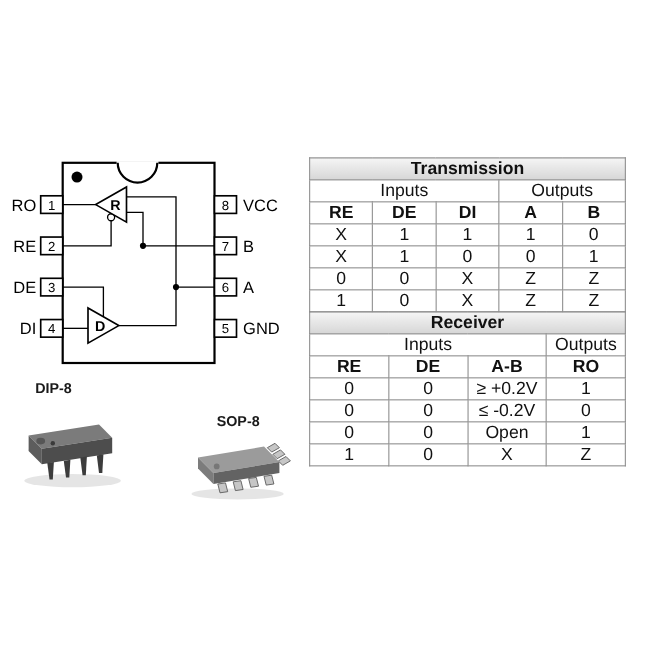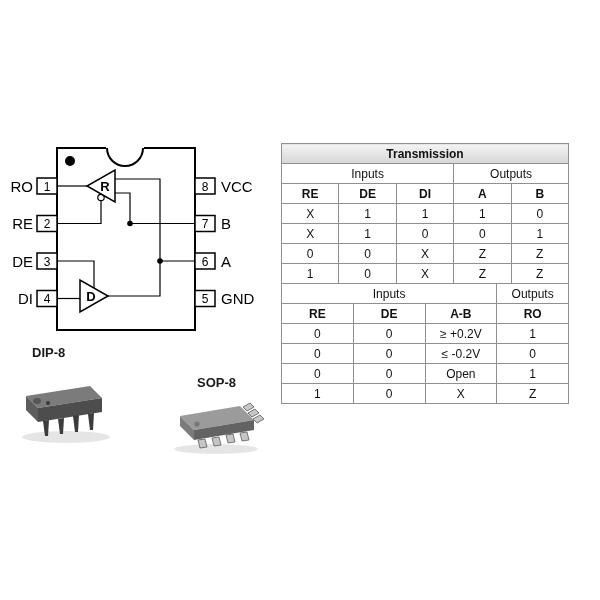--- a/index.html
+++ b/index.html
@@ -12,21 +12,21 @@
   .pin-num{font-size:12px;text-anchor:middle}
   .pin-label{font-size:15px}
   .pin-label.left{text-anchor:end}
   .tri-letter{font-size:13px;font-weight:bold;text-anchor:middle}
   .pkg-label{font-size:13px;font-weight:bold;fill:#1a1a1a}
 
   .tables{position:absolute;left:281px;top:143px;width:288px}
   table.tt{border-collapse:collapse;width:100%;table-layout:fixed}
   .tt td{
     border:1px solid #8f8f8f;height:20px;padding:0;
-    text-align:center;vertical-align:middle;font-size:12px;color:#111;
+    text-align:center;vertical-align:middle;font-size:16px;color:#111;
   }
   .tt td.title{font-weight:bold;background:linear-gradient(#f4f4f4,#d6d6d6)}
   .tt td.grp{font-weight:normal}
   .tt tr.hd td{font-weight:bold}
   #receiver-table{margin-top:-1px}
 </style>
 </head>
 <body>
 
 <svg width="280" height="470" viewBox="0 0 280 470" style="position:absolute;left:0;top:0">
@@ -189,20 +189,23 @@
 
   <table class="tt" id="receiver-table">
     <colgroup>
         <col style="width:25%">
         <col style="width:25%">
         <col style="width:25%">
         <col style="width:25%">
       </colgroup>
     <tbody>
       <tr>
+        <td class="title" colspan="4">Receiver</td>
+      </tr>
+      <tr>
         <td class="grp" colspan="3">Inputs</td>
         <td class="grp">Outputs</td>
       </tr>
       <tr class="hd">
         <td>RE</td>
         <td>DE</td>
         <td>A-B</td>
         <td>RO</td>
       </tr>
       <tr>

